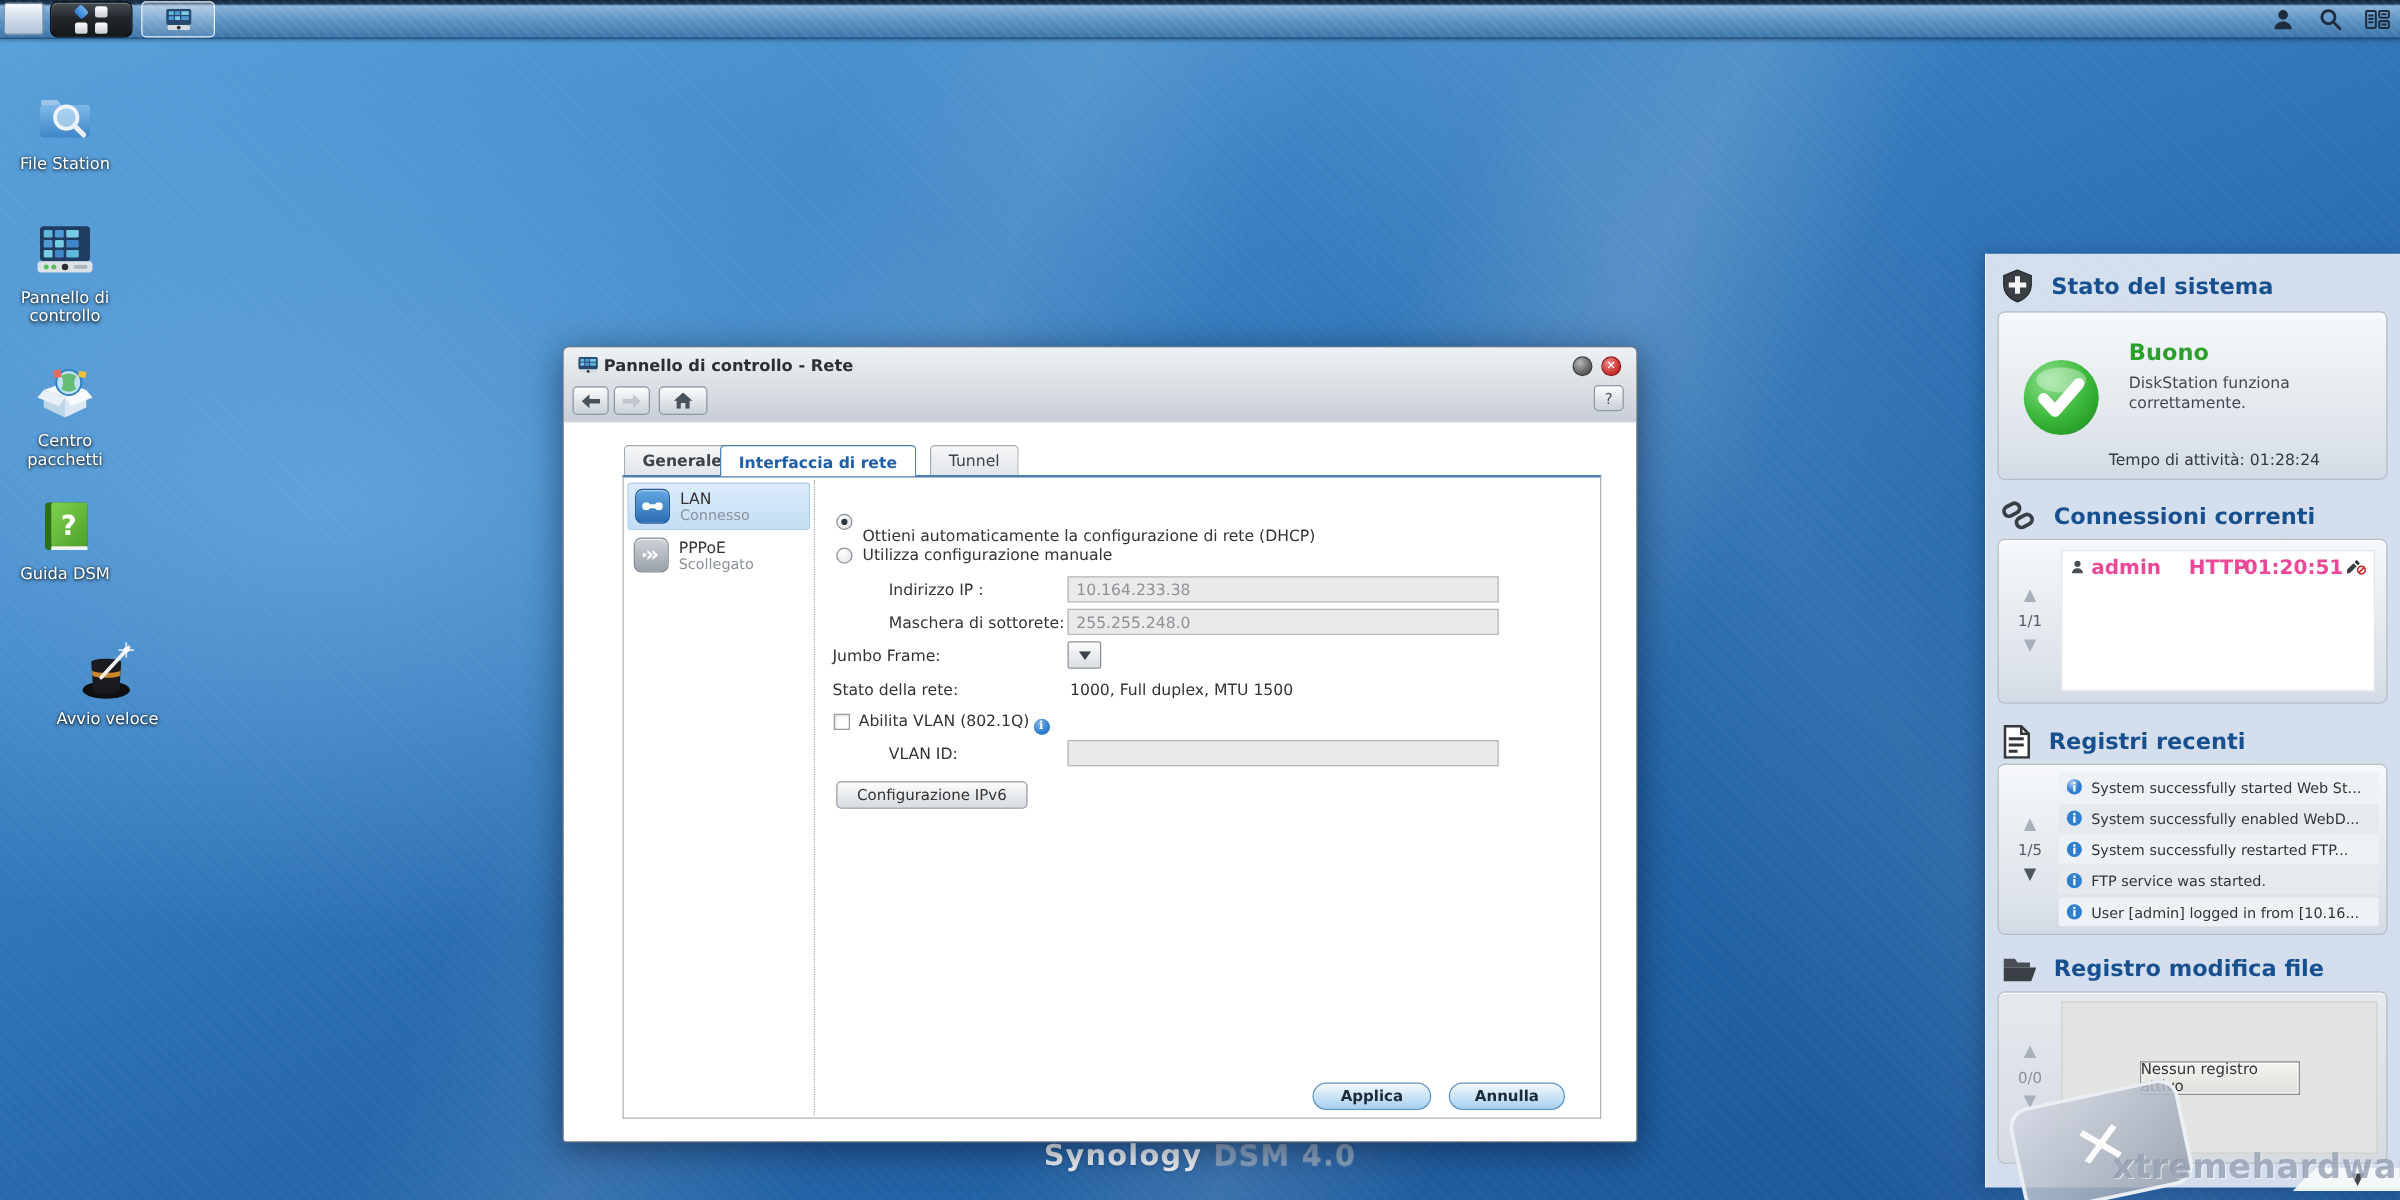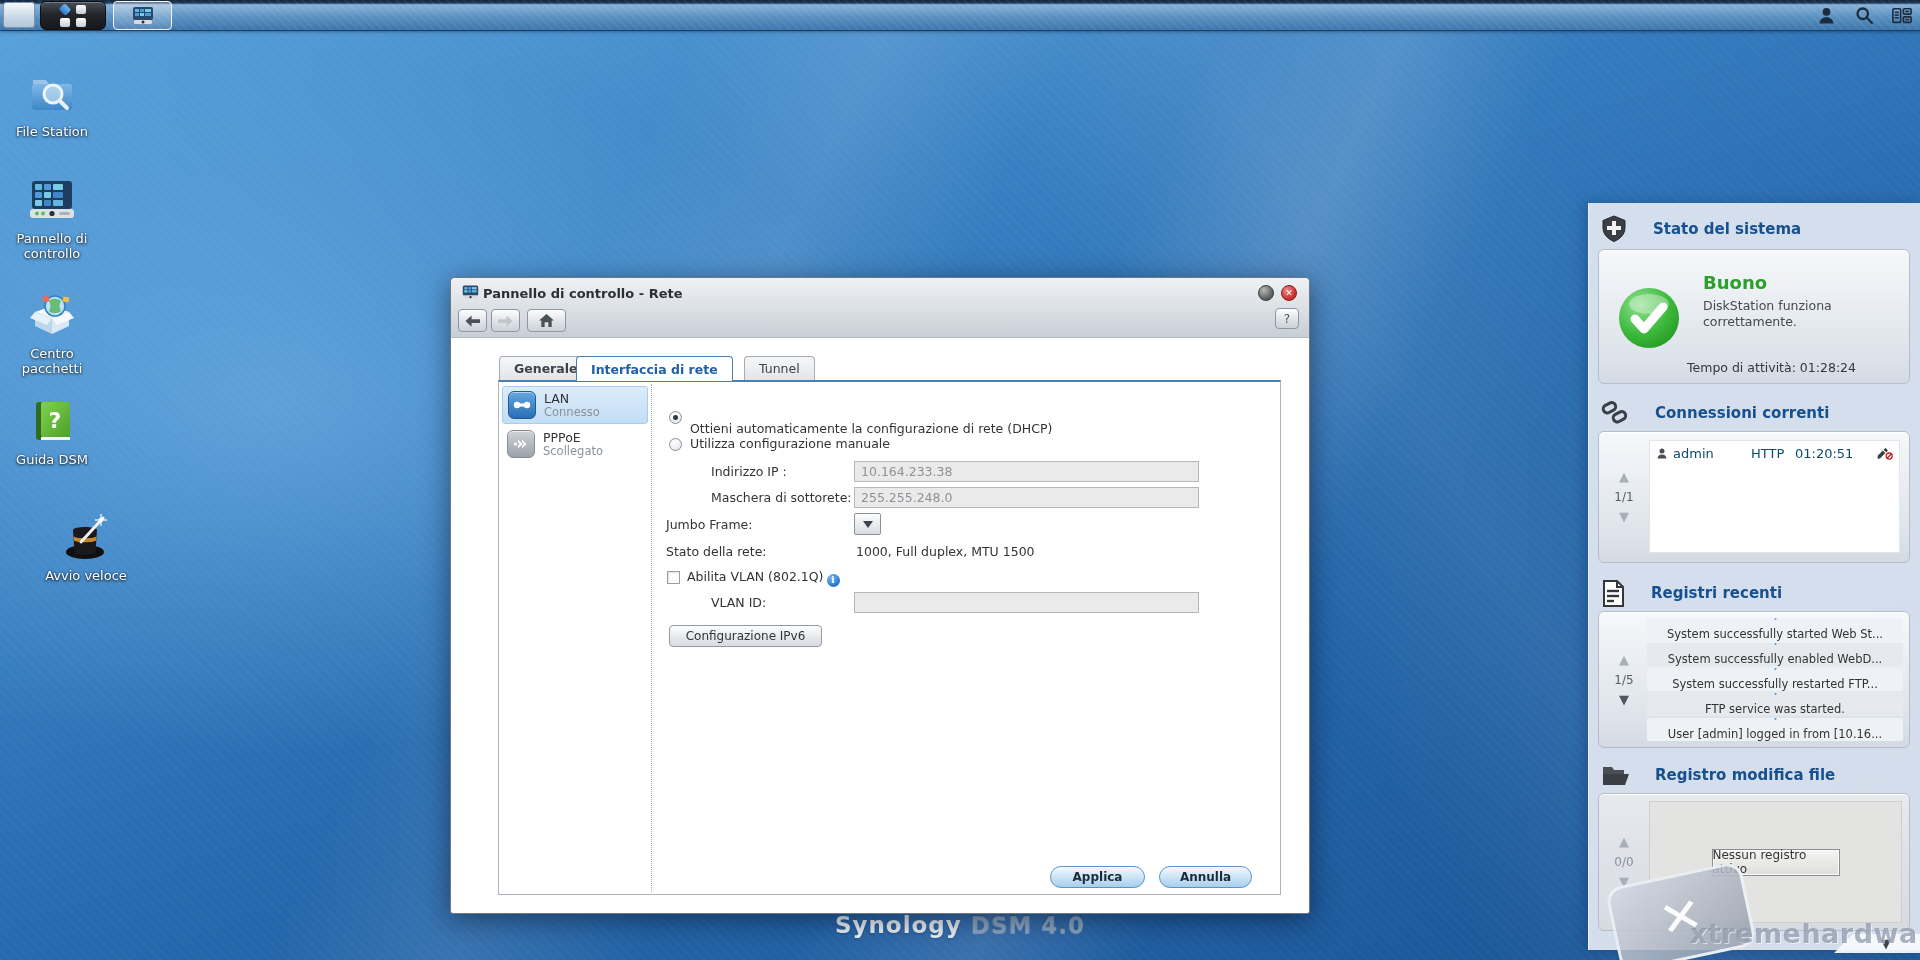--- a/index.html
+++ b/index.html
@@ -118,33 +118,33 @@
     display:flex; align-items:center; justify-content:center; box-shadow:inset 0 1px 0 rgba(255,255,255,0.8); }
   .info-ic{ display:inline-flex; width:13px; height:13px; border-radius:50%; margin-left:3px; vertical-align:-2px;
     background:radial-gradient(circle at 35% 28%, #7db6ea, #2f7fd0 60%, #1f60a8); color:#fff; font-size:9px; font-weight:bold;
     align-items:center; justify-content:center; font-family:"DejaVu Serif", serif; }
 
   
   .sidebar{ position:absolute; left:1588px; top:203px; width:332px; height:747px; z-index:10;
     background:rgba(223,230,240,0.94); border-left:1px solid rgba(255,255,255,0.5);
     box-shadow:-3px 0 12px rgba(0,20,50,0.25); }
   .sb-header{ position:absolute; left:12px; height:28px; display:flex; align-items:center; gap:14px; }
-  .sb-header .t{ font-size:15px; font-weight:bold; color:#17508f;margin-left:12px; }
+  .sb-header .t{ font-size:18px; font-weight:bold; color:#17508f; }
   .sb-panel{ position:absolute; left:9px; width:312px; border:1px solid #b6bdc8; border-radius:6px;
     background:linear-gradient(#f6f8fa, #dde3ea 80%, #d3dae3); box-shadow:inset 0 1px 0 #fff; }
   .pager{ position:absolute; left:0; top:0; bottom:0; width:50px; display:flex; flex-direction:column;
     align-items:center; justify-content:center; gap:8px; }
   .pager .num{ font-size:12px; color:#555c64; }
   .chev{ font-size:13px; color:#a7b0ba; line-height:10px; }
   .chev.active{ color:#4e565e; }
   .white-list{ position:absolute; left:50px; top:8px; right:9px; bottom:9px; background:#fff; border:1px solid #e2e6ea; }
-  .conn-row{ display:flex; align-items:center; height:24px; padding:0 6px; font-size:13px; color:#0c4a6e; }
+  .conn-row{ display:flex; align-items:center; height:24px; padding:0 6px; font-size:16px; color:#ec4899;font-weight:bold; }
   .log-list{ position:absolute; left:48px; top:6px; right:6px; bottom:6px; display:flex; flex-direction:column; gap:2px; }
   .log-row{ height:23px; display:flex; align-items:center; gap:7px; padding:0 6px; background:#eef1f5; border-radius:2px;
-    font-size:11.5px; color:#333; white-space:nowrap; overflow:hidden;flex-direction:column; }
+    font-size:11.5px; color:#333; white-space:nowrap; overflow:hidden; }
   .log-row:nth-child(even){ background:#e6eaef; }
   .filelog-area{ position:absolute; left:50px; top:7px; right:7px; bottom:7px; background:#e3e3e1; border:1px solid #cfcfcd;
     display:flex; align-items:center; justify-content:center; }
   .empty-box{ width:128px; height:27px; background:linear-gradient(#f4f4f2,#dededb); border:1px solid #8a8f94;
     box-shadow:inset 0 0 0 1px #fbfbfa; font-size:12px; color:#333; display:flex; align-items:center; justify-content:center; }
   .collapse-tab{ position:absolute; right:0; bottom:-3px; width:86px; height:19px; z-index:12;
     background:rgba(246,249,252,0.95); clip-path:polygon(22% 0, 100% 0, 100% 100%, 0 100%);
     display:flex; align-items:center; justify-content:center; }
   .collapse-tab .chev{ color:#3d444b; font-weight:bold; margin-left:18px; }
 

